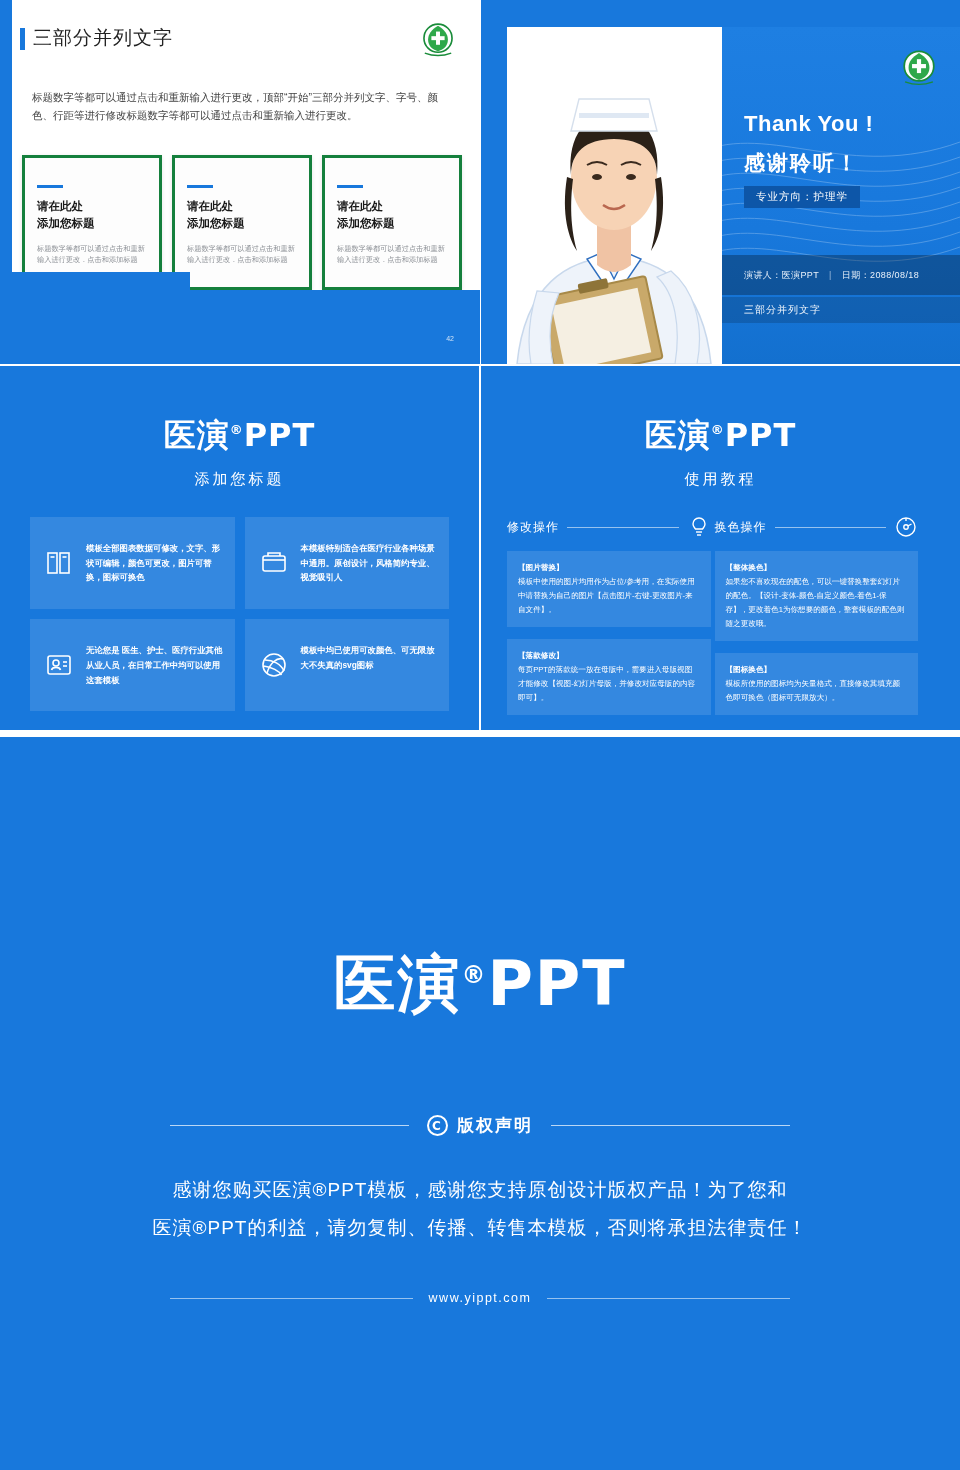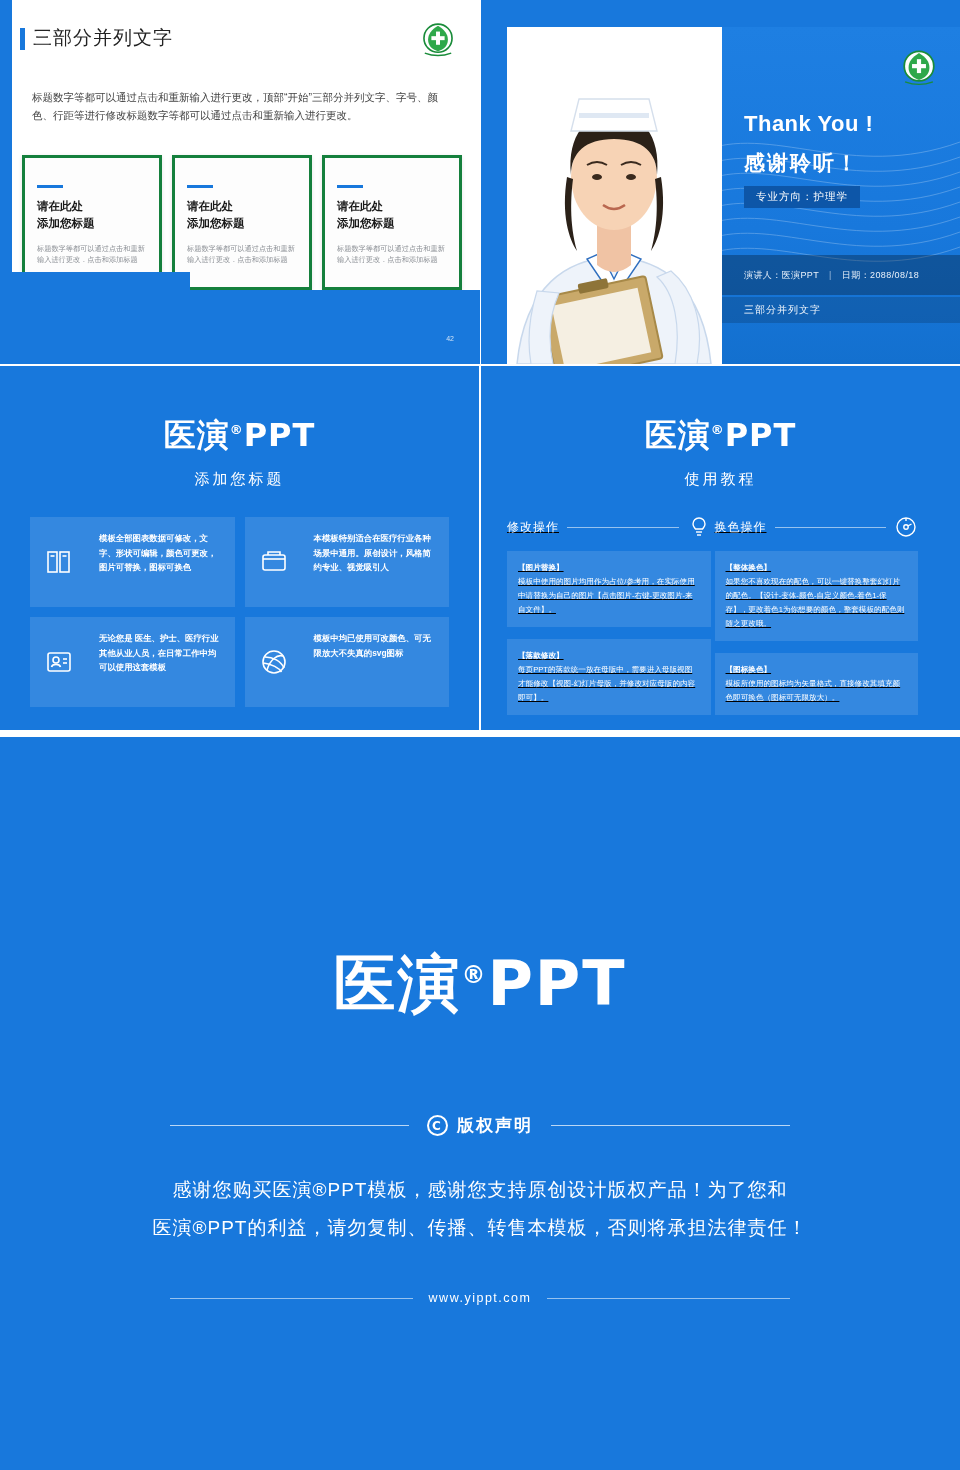--- a/index.html
+++ b/index.html
@@ -123,30 +123,30 @@
   .brand-sub {
     text-align: center; margin-top: 12px;
     font-size: 15px; color: #ffffff; letter-spacing: 3px;
   }
   .grid2 {
     margin: 28px 30px 0 30px;
     display: grid; grid-template-columns: 1fr 1fr; gap: 10px;
   }
   .cellbox {
     background: rgba(255,255,255,0.12);
-    padding: 14px 12px; display: flex; gap: 23px; min-height: 90px;
+    padding: 24px 12px; display: flex; gap: 10px; min-height: 90px;
   }
   .cellbox .ic { flex: 0 0 34px; display: flex; align-items: center; justify-content: center; }
   .cellbox .tx {
     font-size: 8.4px; color: #ffffff; line-height: 1.75; font-weight: bold;
   }
 
   
   .s4-cols {
-    margin: 26px 42px 0 26px; display: flex; gap: 4px; text-decoration: underline;
+    margin: 26px 42px 0 26px; display: flex; gap: 4px;
   }
   .s4-col { flex: 1; }
   .s4-head { display: flex; align-items: center; gap: 8px; }
   .s4-head .ttl { font-size: 12px; color: #ffffff; letter-spacing: 1px; }
   .s4-head .ln { flex: 1; height: 1px; background: rgba(255,255,255,.55); }
   .s4-head .ic { width: 24px; height: 24px; }
   .s4-block {
     margin-top: 12px; background: rgba(255,255,255,0.12);
     padding: 10px 11px; font-size: 7.6px; color: #ffffff; line-height: 1.85;
   }

